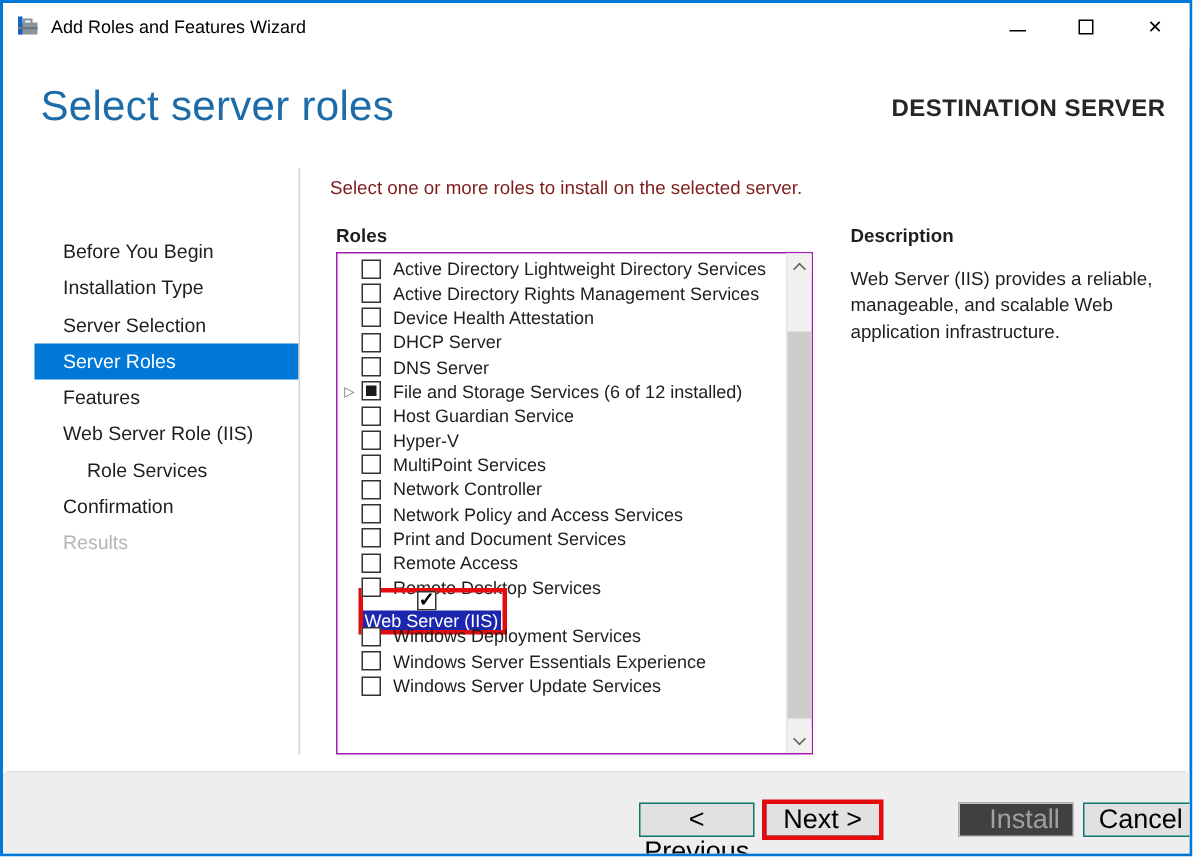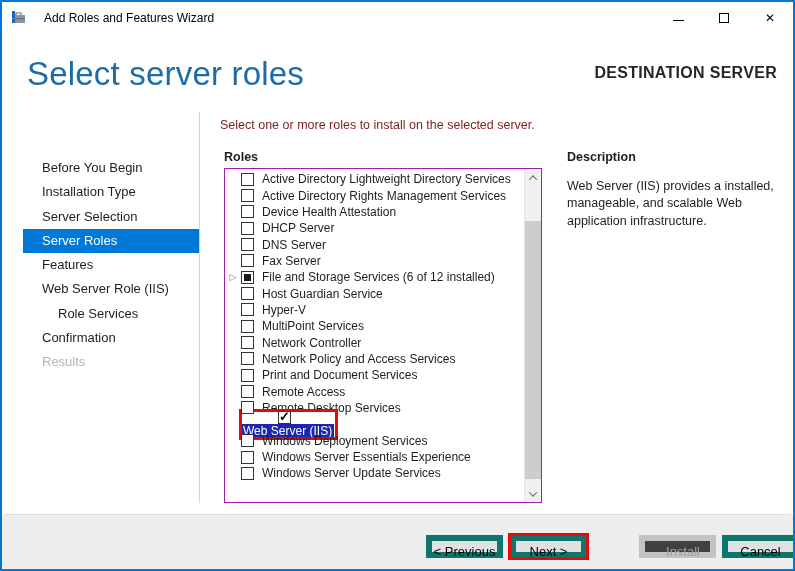--- a/index.html
+++ b/index.html
@@ -4,27 +4,27 @@
 <style>
   * { margin:0; padding:0; box-sizing:border-box; }
   html,body { background:#fff; font-family:"Liberation Sans", sans-serif; }
   .window {
     position:relative; width:795px; height:571px; background:#fff;
     border:2px solid var(--accent,#0078d7); overflow:hidden;
   }
   
   .titlebar { position:absolute; left:0; top:0; right:0; height:31px; background:#fff; display:flex; align-items:center; }
   .app-icon { width:16px; height:16px; margin-left:9px; display:inline-block; }
-  .title { font-size:12px; color:#000; margin-left:17px; }
+  .title { font-size:12px; color:#000; margin-left:7px; }
   .caption-buttons { margin-left:auto; display:flex; height:100%; }
   .cap { width:46px; height:100%; display:flex; align-items:center; justify-content:center; cursor:default; color:#000; font-size:12px; }
   .glyph-min { display:inline-block; width:11px; border-top:1px solid #000; margin-top:6px; }
   .glyph-max { display:inline-block; width:10px; height:10px; border:1px solid #000; }
   
-  .page-title { position:absolute; left:25px; top:53px; font-size:33px; font-weight:400; color:var(--header-blue,#1d6ca8); letter-spacing:0.2px; }
+  .page-title { position:absolute; left:25px; top:53px; font-size:28px; font-weight:400; color:var(--header-blue,#1d6ca8); letter-spacing:0.2px; }
   .dest { position:absolute; right:16px; top:62px; font-size:16px; font-weight:700; color:#262626; letter-spacing:0.3px; }
   
   .sidebar { position:absolute; left:21px; top:122px; width:176px;margin-top:32px; }
   .side-item { height:24.3px; line-height:24.3px; padding-left:19px; font-size:13px; color:#1e1e1e; white-space:nowrap; cursor:default; }
   .side-item.indent { padding-left:35px; }
   .side-item.selected { background:var(--accent,#0078d7); color:#fff; }
   .side-item.disabled { color:#b5b5b5; }
   .v-divider { position:absolute; left:197px; top:110px; width:1px; height:391px; background:#d4d4d4; }
   
   .instruction { position:absolute; left:218px; top:116px; font-size:12.5px; color:#7f1d1d; }
@@ -49,22 +49,22 @@
   .chev.down { transform:rotate(225deg) translate(1px,1px); }
   .sb-track { position:absolute; left:0; right:0; top:17px; bottom:17px; }
   .sb-thumb { position:absolute; left:0; right:0; top:35px; height:258px; background:#cdcdcd; }
   
   .desc { position:absolute; left:565px; top:148px; width:218px; }
   .desc-heading { font-size:12.5px; font-weight:700; color:#1e1e1e; margin-bottom:14px; }
   .desc-text { font-size:12.5px; color:#1e1e1e; line-height:1.38; }
   
   .footer-sep { position:absolute; left:2px; right:2px; top:512px; height:1px; background:#dfdfdf; }
   .footer { position:absolute; left:0; right:0; top:513px; bottom:0; background:#eeeeee; }
-  .btn { position:absolute; top:20px; width:77px; height:23px; font-family:"Liberation Sans",sans-serif; font-size:13px;
-         background:#e1e1e1; border:6px solid #0f766e; color:#000; text-align:center; line-height:21px; cursor:default; }
+  .btn { position:absolute; top:20px; width:77px; height:23px; font-family:"Liberation Sans",sans-serif; font-size:18px;
+         background:#e1e1e1; border:1px solid #0f766e; color:#000; text-align:center; line-height:21px; cursor:default; }
   .btn.disabled { background:#404040; border-color:#c3c3c3; color:#a0a0a0;padding-left:11px; }
   .btn.annotated { outline:3px solid var(--red,#e30b0b); outline-offset:-1px; }
 </style>
 </head>
 <body>
 
 <div class="window" style="--accent: #0078d7; --header-blue: #1d6ca8; --sel-navy: #1c27b0; --red: #e30b0b;">
 
   <div class="titlebar">
     <span class="app-icon">
@@ -139,27 +139,20 @@
           </span>
         </div>
         <div class="role-row">
           <span class="gutter"></span>
           <span class="row-core">
             <span class="cb unchecked"></span>
             <span class="role-label">DNS Server</span>
           </span>
         </div>
         <div class="role-row">
-          <span class="gutter"></span>
-          <span class="row-core">
-            <span class="cb unchecked"></span>
-            <span class="role-label">Fax Server</span>
-          </span>
-        </div>
-        <div class="role-row">
           <span class="gutter">▷</span>
           <span class="row-core">
             <span class="cb partial"></span>
             <span class="role-label">File and Storage Services (6 of 12 installed)</span>
           </span>
         </div>
         <div class="role-row">
           <span class="gutter"></span>
           <span class="row-core">
             <span class="cb unchecked"></span>
@@ -252,21 +245,21 @@
         <div class="sb-thumb"></div>
       </div>
       <div class="sb-btn down">
           <i class="chev down"></i>
         </div>
     </div>
   </div>
 
   <aside class="desc">
     <div class="desc-heading">Description</div>
-    <div class="desc-text">Web Server (IIS) provides a installed, manageable, and scalable Web application infrastructure.</div>
+    <div class="desc-text">Web Server (IIS) provides a reliable, manageable, and scalable Web application infrastructure.</div>
   </aside>
 
   <div class="footer-sep"></div>
   <div class="footer">
       <button class="btn" style="left: 424px;">&lt; Previous</button>
       <button class="btn annotated" style="left: 508px;">Next &gt;</button>
       <button class="btn disabled" style="left: 637px;">Install</button>
       <button class="btn" style="left: 720px;">Cancel</button>
     </div>
 

